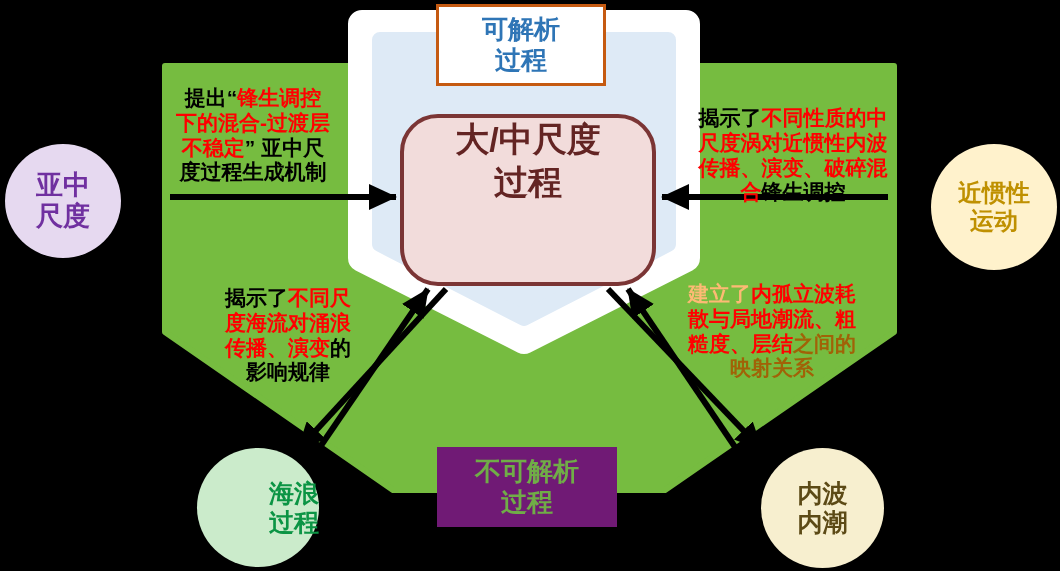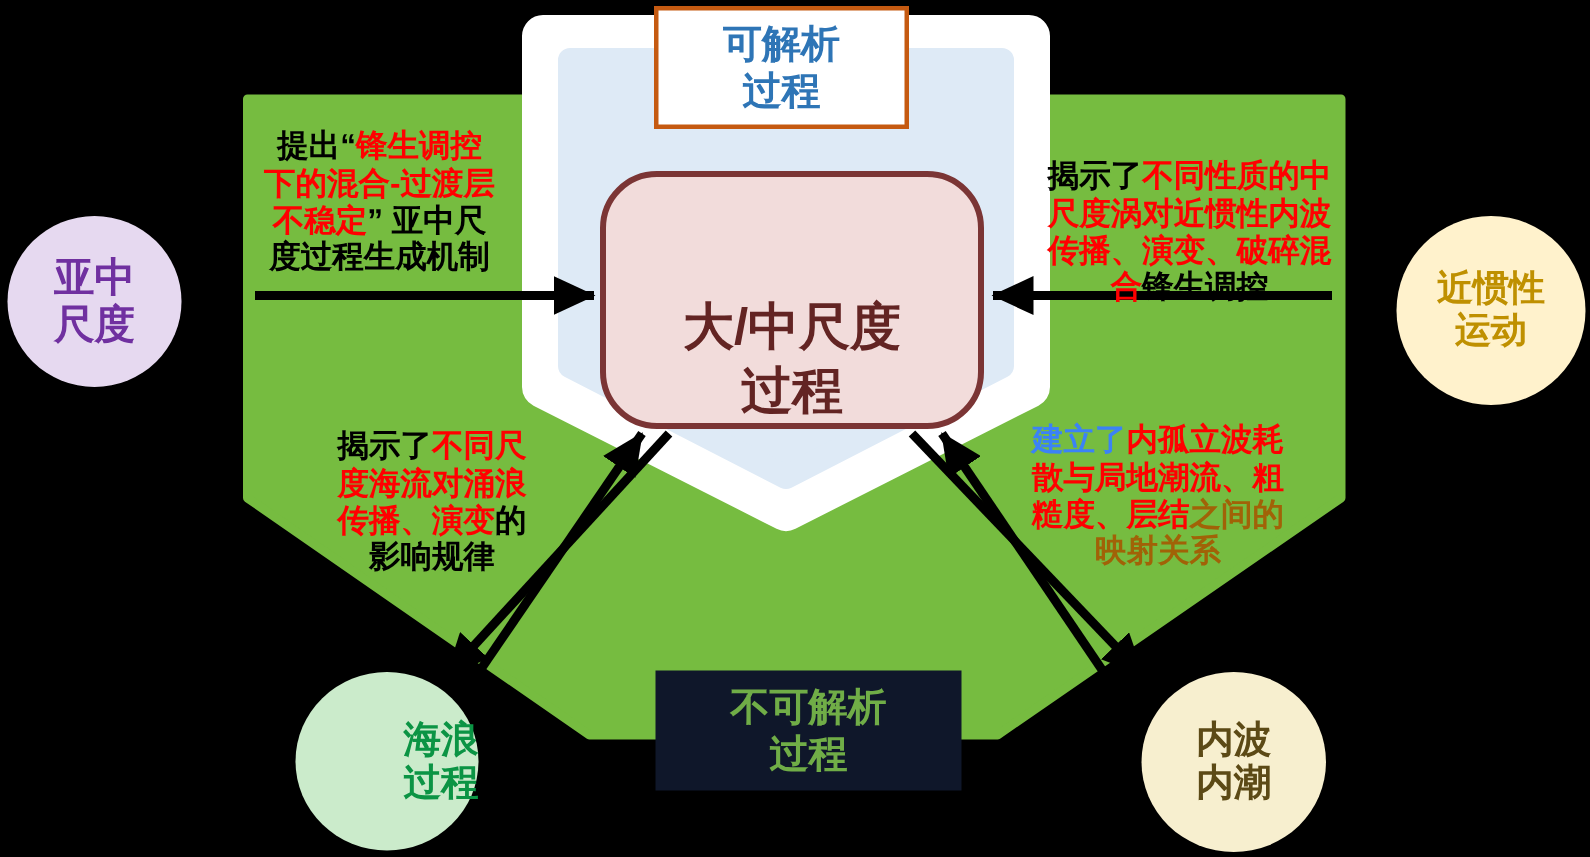--- a/index.html
+++ b/index.html
@@ -16,31 +16,31 @@
     text-align: center; font-weight: bold; line-height: 1.15;
   }
   .node-submesoscale { left: 5px;   top: 144px; width: 116px; height: 114px; background: #E6D9F0; color: #7030A0; font-size: 27px; }
   .node-nearinertial { left: 931px; top: 144px; width: 126px; height: 126px; background: #FFF2CC; color: #BF9000; font-size: 24px; }
   .node-oceanwave    { left: 197px; top: 448px; width: 122px; height: 119px; background: #CBEBCB; color: #0B9444; font-size: 25px; justify-content: flex-end; }
   .node-internaltide { left: 761px; top: 448px; width: 123px; height: 120px; background: #F7EFCF; color: #5C4A16; font-size: 25px; }
 
   .center-box {
     left: 400px; top: 114px; width: 256px; height: 172px;
     background: #F2DCDB; border: 4px solid #7B3535; border-radius: 38px;
-    display: flex; align-items: flex-end; justify-content: center; text-align: center;
+    display: flex; align-items: flex-start; justify-content: center; text-align: center;
     color: #632423; font-size: 34px; font-weight: bold; line-height: 1.25;
   }
   .top-label {
     left: 436px; top: 4px; width: 170px; height: 82px;
     background: #FFFFFF; border: 3px solid #C55A11;
     display: flex; align-items: center; justify-content: center; text-align: center;
     color: #2E75B6; font-size: 26px; font-weight: bold; line-height: 1.2;
   }
   .bottom-label {
-    left: 437px; top: 447px; width: 204px; height: 80px; background: #0f172a;
+    left: 437px; top: 447px; width: 180px; height: 80px; background: #701a75;
     display: flex; align-items: center; justify-content: center; text-align: center;
     color: #70AD47; font-size: 26px; font-weight: bold; line-height: 1.2;
   }
 
   .annotation { font-weight: bold; font-size: 21px; line-height: 1.18; text-align: center; color: #000; }
   .ann-topleft     { left: 156px; top: 86px;  width: 194px; }
   .ann-topright    { left: 688px; top: 86px;  width: 210px; margin-top: 20px; }
   .ann-bottomleft  { left: 212px; top: 286px; width: 152px; }
   .ann-bottomright { left: 674px; top: 282px; width: 196px; }
 </style>
@@ -115,18 +115,18 @@
   <div class="abs annotation pre ann-topright"><span style="color: rgb(0, 0, 0);">揭示了</span><span style="color: rgb(255, 0, 0);">不同性质的中
 尺度涡对近惯性内波
 传播、演变、破碎混
 合</span><span style="color: rgb(0, 0, 0);">锋生调控</span></div>
 
   <div class="abs annotation pre ann-bottomleft"><span style="color: rgb(0, 0, 0);">揭示了</span><span style="color: rgb(255, 0, 0);">不同尺
 度海流对涌浪
 传播、演变</span><span style="color: rgb(0, 0, 0);">的
 影响规律</span></div>
 
-  <div class="abs annotation pre ann-bottomright"><span style="color: #3b82f6; margin-top: 39px;">建立了</span><span style="color: rgb(255, 0, 0);">内孤立波耗
+  <div class="abs annotation pre ann-bottomright"><span style="color: #fdba74; margin-top: 39px;">建立了</span><span style="color: rgb(255, 0, 0);">内孤立波耗
 散与局地潮流、粗
 糙度、层结</span><span style="color: #a16207; margin-top: 24px;">之间的
 映射关系</span></div>
 
 </div>
 
 </body></html>

